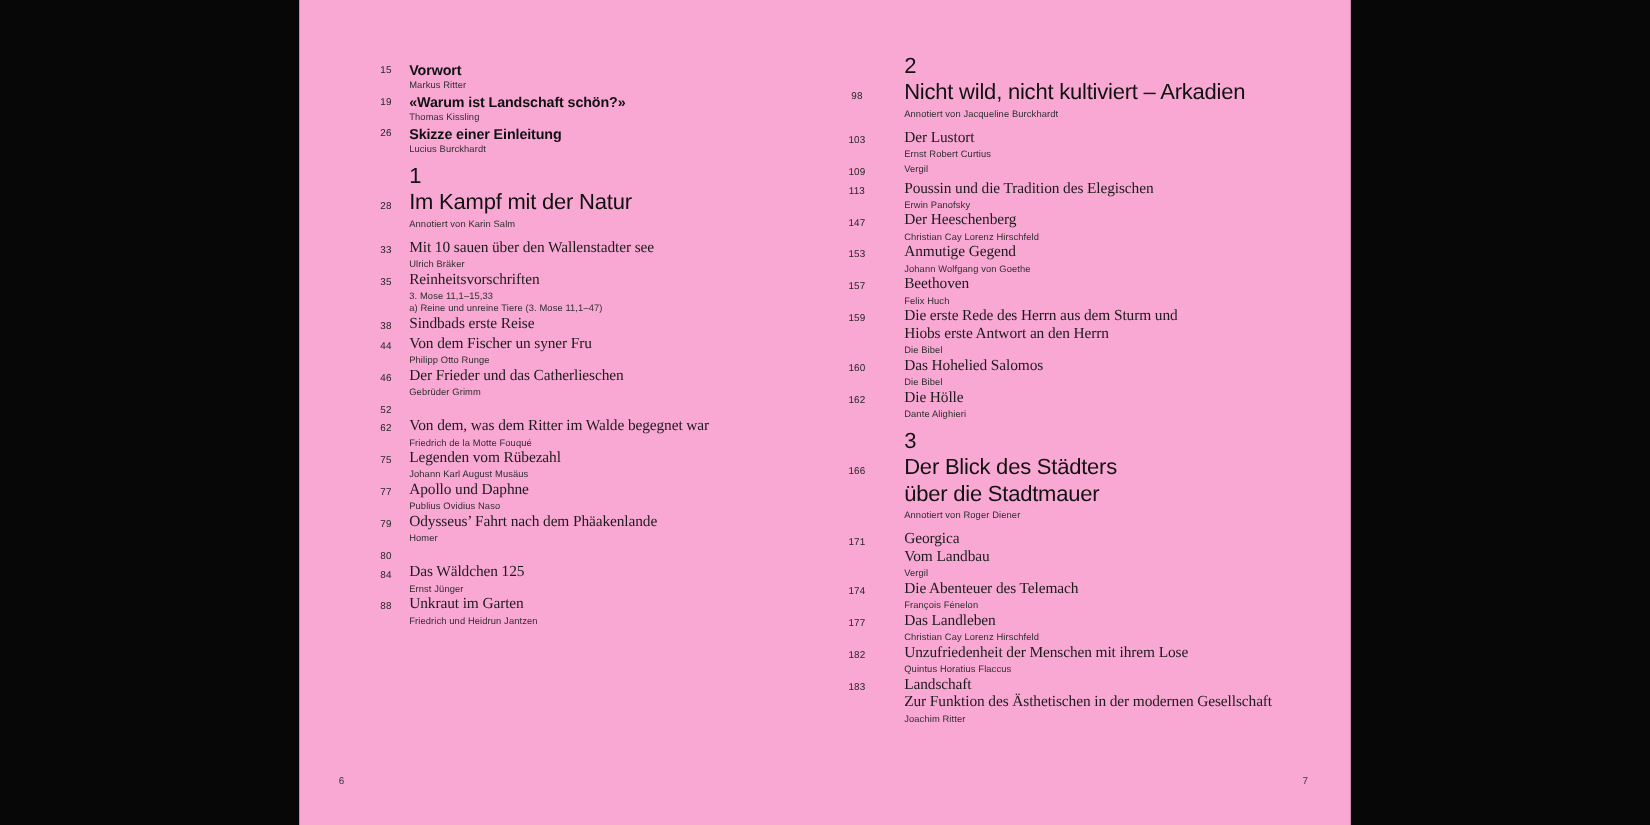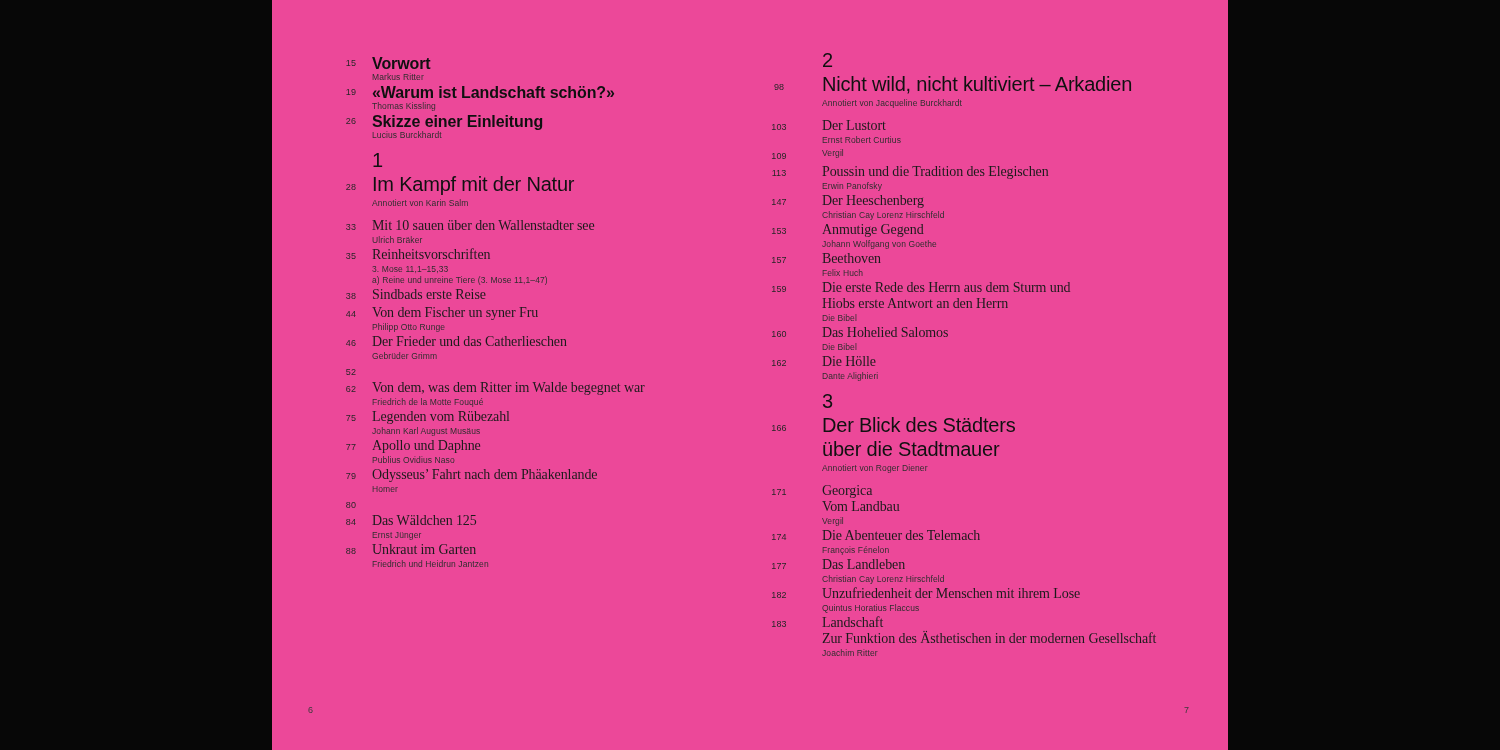--- a/index.html
+++ b/index.html
@@ -6,21 +6,21 @@
     margin: 0; padding: 0;
     width: 1500px; height: 750px;
     overflow: hidden;
     background: #070707;
     font-family: "Liberation Sans", sans-serif;
   }
   .canvas { position: relative; width: 1500px; height: 750px; }
   .spread {
     position: absolute; left: 272px; top: 0;
     width: 956px; height: 750px;
-    background: #ec4899;
+    background: #f9a8d4;
   }
   .page { position: absolute; top: 0; height: 100%; }
   .page-left  { left: 0;     width: 478px; }
   .page-right { left: 478px; width: 478px; }
 
   .content-left  { padding-top: 56px; }
   .content-right { padding-top: 48px; }
 
   .row { display: flex; align-items: flex-start; }
   .page-left  .num { width: 84px; padding-right: 16px; }
@@ -33,21 +33,21 @@
   .sec-row .num { padding-top: 10px; }
   .fm-entry .num { padding-top: 2px; }
   .body { flex: 1; min-width: 0; }
 
   .title {
     font-family: "Liberation Serif", serif;
     font-size: 14px; line-height: 16px;
     color: #1b1b1b; letter-spacing: -0.1px;
   }
   .title-bold {
-    font-weight: 700; font-size: 16px; line-height: 15px;
+    font-weight: 700; font-size: 13px; line-height: 15px;
     color: #101010; letter-spacing: -0.1px;
   }
   .meta {
     font-size: 8.5px; line-height: 10px;
     color: #2e2e2e; margin-top: 1px; letter-spacing: 0.1px;
   }
   .fm-entry { margin-bottom: 3px; }
   .entry { margin-bottom: 2px; }
   .entry .title { }
   .sec-number { font-size: 20px; line-height: 24px; color: #111111; }

